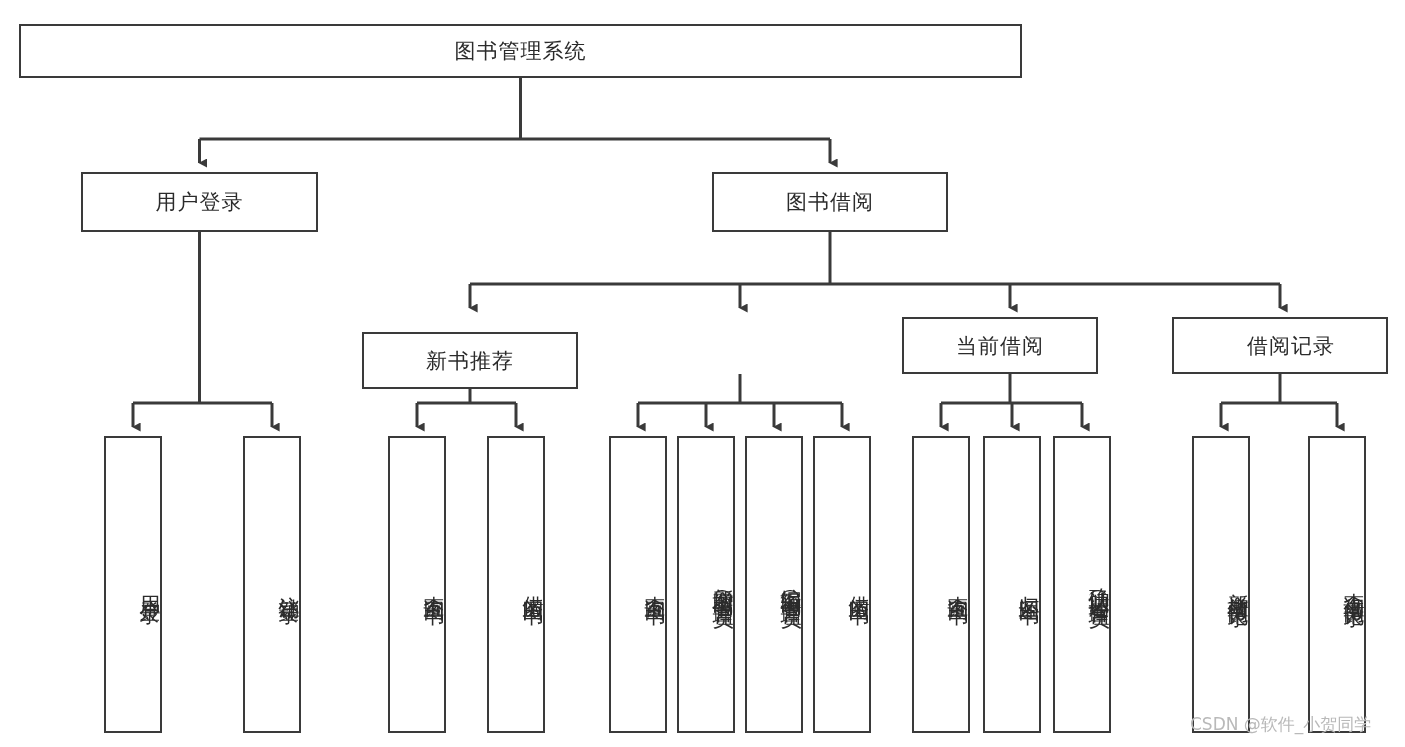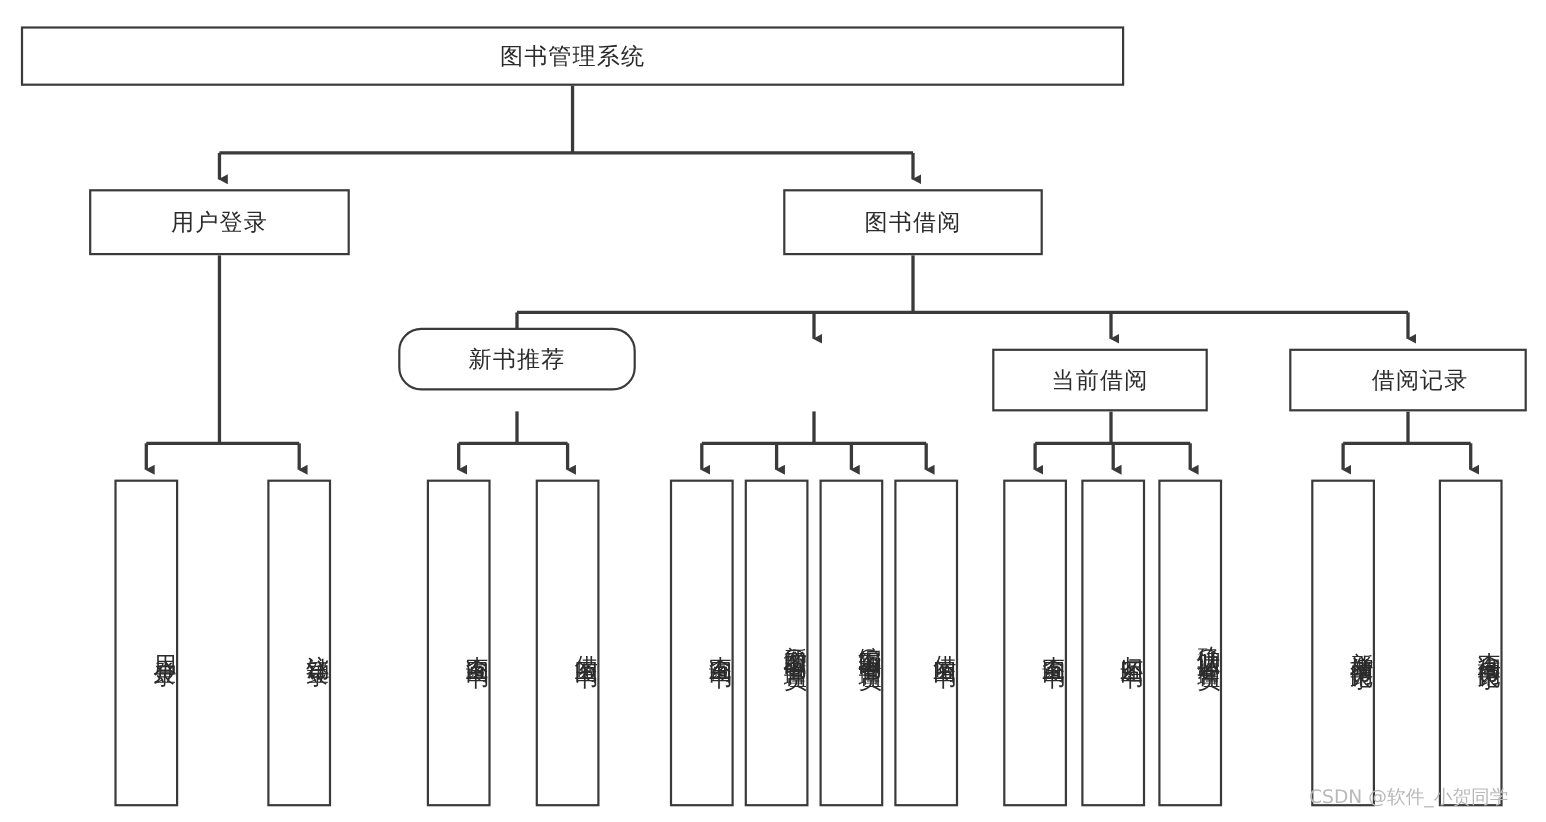--- a/index.html
+++ b/index.html
@@ -121,21 +121,21 @@
     <span class="lbl">图书管理系统</span>
   </div>
 
   <div class="node horiz" style="left:81px; top:172px; width:237px; height:60px;">
     <span class="lbl">用户登录</span>
   </div>
   <div class="node horiz" style="left:712px; top:172px; width:236px; height:60px;">
     <span class="lbl">图书借阅</span>
   </div>
 
-  <div class="node horiz" style="left:362px; top:298px; width:216px; height:57px;border-radius:21px;">
+  <div class="node horiz" style="left:362px; top:332px; width:216px; height:57px;">
     <span class="lbl">新书推荐</span>
   </div>
   <div class="node horiz" style="left:902px; top:317px; width:196px; height:57px;">
     <span class="lbl">当前借阅</span>
   </div>
   <div class="node horiz" style="left:1172px; top:317px; width:216px; height:57px;padding-left:22px;">
     <span class="lbl">借阅记录</span>
   </div>
 
   <div class="node vert" style="left:104px; top:436px; width:58px; height:297px;">

